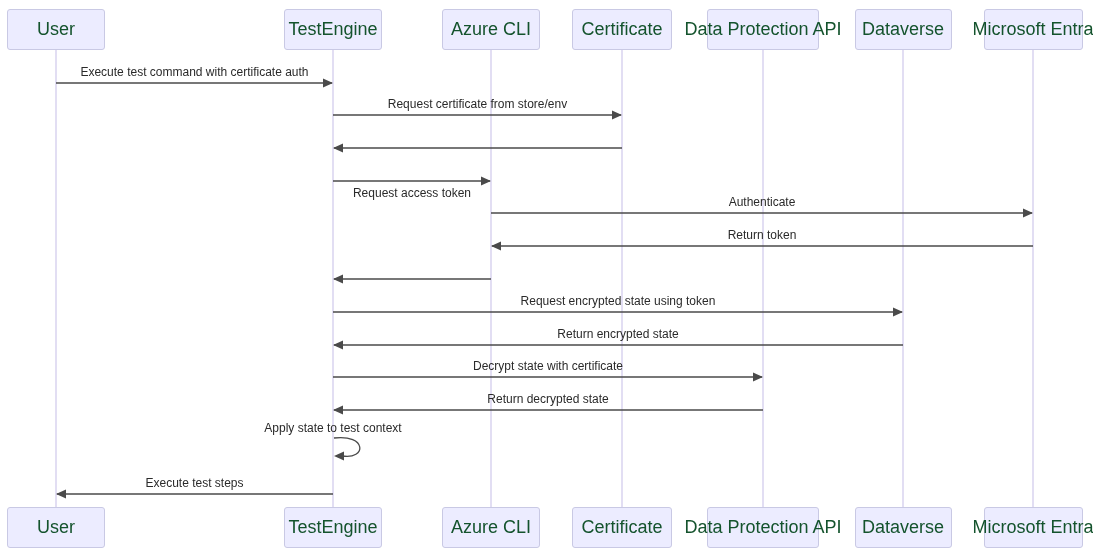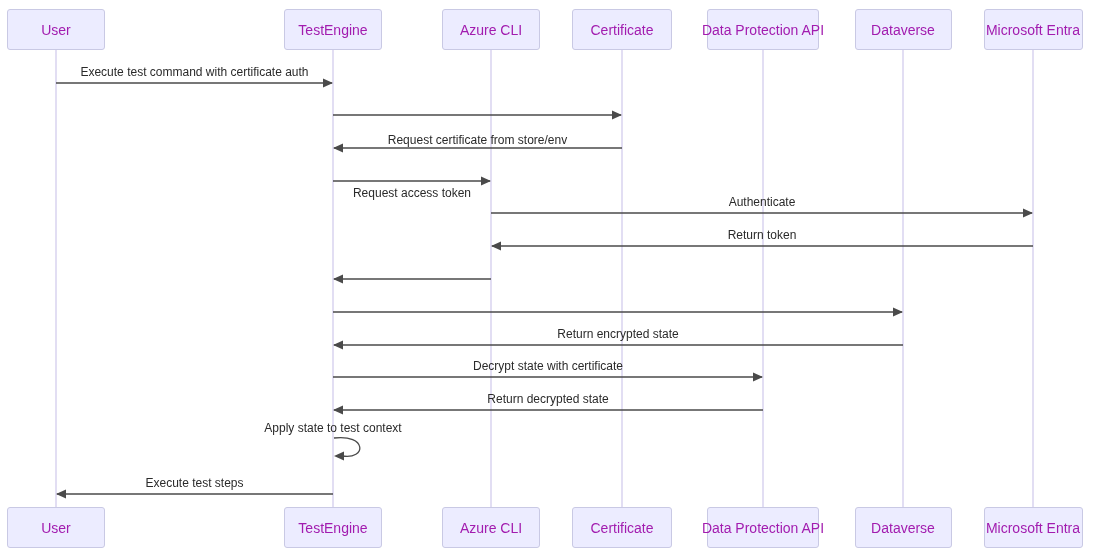--- a/index.html
+++ b/index.html
@@ -28,22 +28,22 @@
     position: absolute;
     box-sizing: border-box;
     background: #ECECFF;
     border: 1px solid #C9C9E4;
     border-radius: 3px;
     display: flex;
     align-items: center;
     justify-content: center;
   }
   .actor-box span {
-    font-size: 14px;
-    color: #a21caf;
+    font-size: 18px;
+    color: #14532d;
     white-space: nowrap;
   }
   .msg-label {
     position: absolute;
     width: 420px;
     text-align: center;
     font-size: 12px;
     line-height: 14px;
     color: #2a2a2a;
     white-space: nowrap;
@@ -83,24 +83,25 @@
       <line x1="333" y1="377" x2="762" y2="377" stroke="#4a4a4a" stroke-width="1.3"></line>
       <polygon points="763,377 753,372.5 753,381.5" fill="#4a4a4a"></polygon>
       <line x1="763" y1="410" x2="334" y2="410" stroke="#4a4a4a" stroke-width="1.3"></line>
       <polygon points="333,410 343,405.5 343,414.5" fill="#4a4a4a"></polygon>
       <path d="M 334 438 C 367 434, 367 460, 342 456" fill="none" stroke="#4a4a4a" stroke-width="1.3"></path>
       <polygon points="334,456 344,451.5 344,460.5" fill="#4a4a4a"></polygon>
       <line x1="333" y1="494" x2="57" y2="494" stroke="#4a4a4a" stroke-width="1.3"></line>
       <polygon points="56,494 66,489.5 66,498.5" fill="#4a4a4a"></polygon>
     </svg>
 <div class="msg-label" style="left: -15.5px; top: 65px;">Execute test command with certificate auth</div>
-    <div class="msg-label" style="left: 267.5px; top: 97px; margin-top: 36px;">Request certificate from store/env</div>
+    <div class="msg-label" style="left: 267.5px; top: 97px;">Request certificate from store/env</div>
     <div class="msg-label" style="left: 202px; top: 153px; margin-top: 33px;">Request access token</div>
     <div class="msg-label" style="left: 552px; top: 195px;">Authenticate</div>
     <div class="msg-label" style="left: 552px; top: 228px;">Return token</div>
+    <div class="msg-label" style="left: 408px; top: 294px;">Request encrypted state using token</div>
     <div class="msg-label" style="left: 408px; top: 327px;">Return encrypted state</div>
     <div class="msg-label" style="left: 338px; top: 359px;">Decrypt state with certificate</div>
     <div class="msg-label" style="left: 338px; top: 392px;">Return decrypted state</div>
     <div class="msg-label" style="left: 123px; top: 421px;">Apply state to test context</div>
     <div class="msg-label" style="left: -15.5px; top: 476px;">Execute test steps</div>
     <div class="actor-box" style="left: 7px; top: 9px; width: 98px; height: 41px;">
       <span>User</span>
     </div>
     <div class="actor-box" style="left: 7px; top: 507px; width: 98px; height: 41px;">
       <span>User</span>

